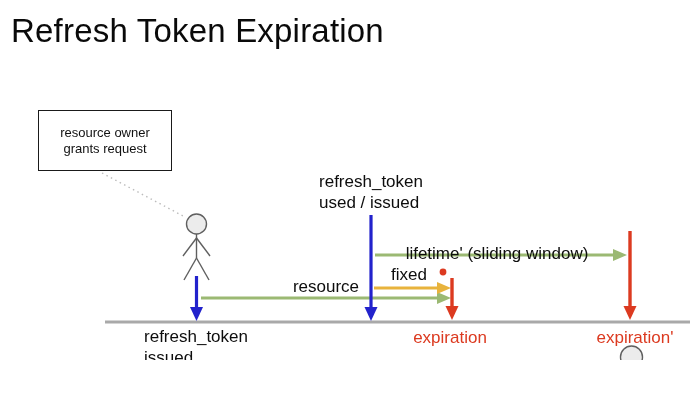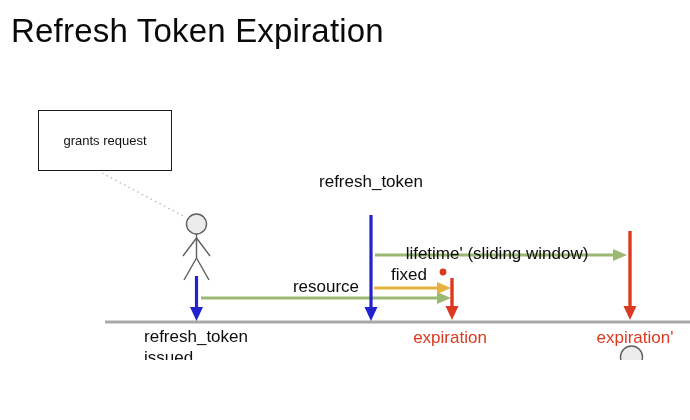--- a/index.html
+++ b/index.html
@@ -53,20 +53,21 @@
   .label.red { color: #dc3a20; }
 </style>
 </head>
 <body>
 
 <div class="canvas">
 
   <div class="title">Refresh Token Expiration</div>
 
   <div class="annotation-box">
+    <span>resource owner</span>
     <span>grants request</span>
   </div>
 
   <svg class="gfx" width="690" height="420" viewBox="0 0 690 420">
 
     <line x1="102" y1="173" x2="185" y2="217" stroke="#bcbcbc" stroke-width="1.4" stroke-dasharray="1.5 3.5"></line>
 
     <line x1="105" y1="322" x2="690" y2="322" stroke-width="3" stroke="#a9a9a9"></line>
 
     <g>
@@ -120,20 +121,21 @@
       <line x1="631.5" y1="368" x2="631.5" y2="394"></line>
       <line x1="631.5" y1="373" x2="615" y2="394"></line>
       <line x1="631.5" y1="373" x2="648" y2="394"></line>
       <line x1="631.5" y1="394" x2="616" y2="417"></line>
       <line x1="631.5" y1="394" x2="647" y2="417"></line>
     </g>
   </svg>
 
   <div class="label" style="left:371px; top:171px;">
     <span>refresh_token</span>
+    <span>used / issued</span>
   </div>
 
   <div class="label" style="left:497px; top:243px;">lifetime' (sliding window)</div>
 
   <div class="label" style="left:409px; top:264px;">fixed</div>
 
   <div class="label" style="left:326px; top:276px;">resource</div>
 
   <div class="label" style="left:196px; top:326px;">
     <span>refresh_token</span>

